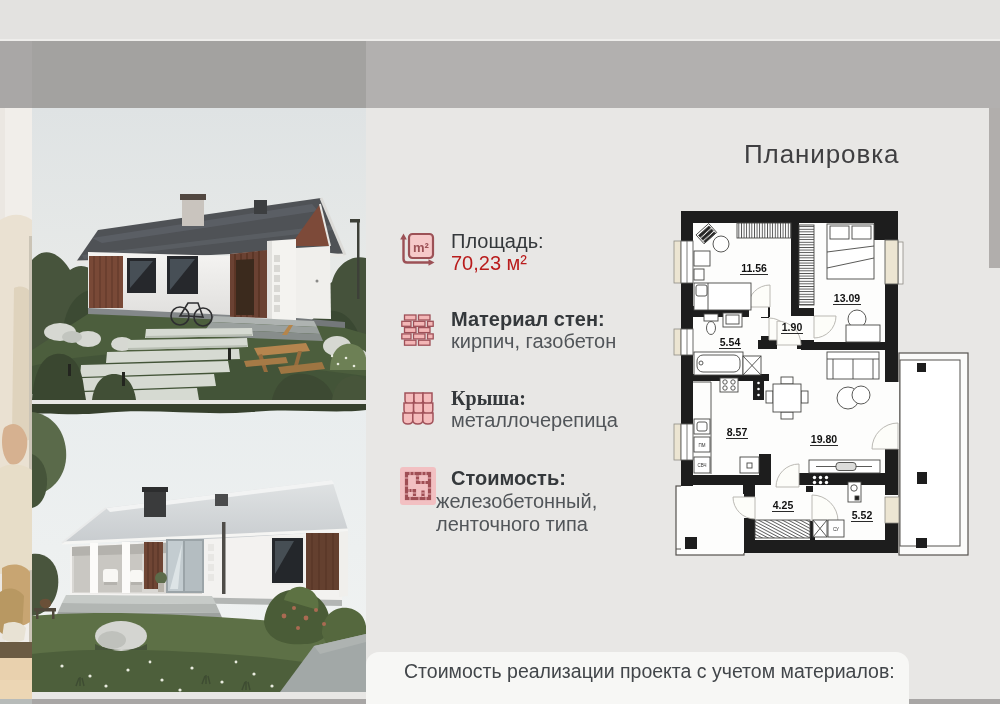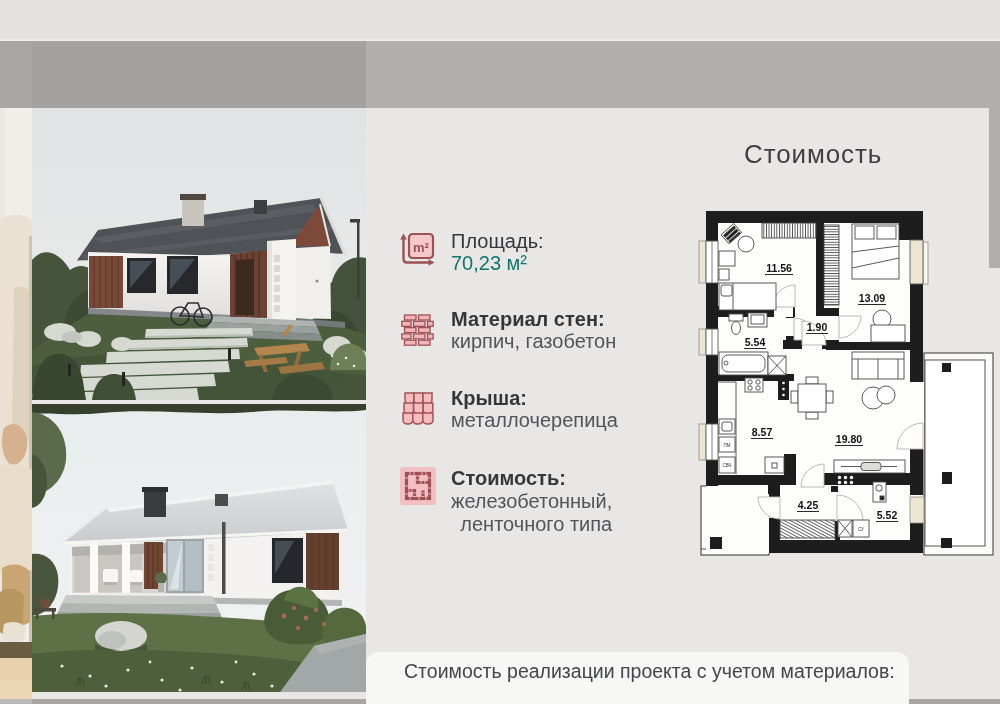--- a/index.html
+++ b/index.html
@@ -349,21 +349,21 @@
   <svg class="abs" style="left:1px;top:3px;" width="37" height="38" viewBox="0 0 37 38">
     <rect x="10" y="3" width="24" height="24" rx="3.5" fill="#f6c9c9" stroke="#9c5156" stroke-width="2.2"></rect>
     <text x="22" y="20.5" font-family="Liberation Sans,sans-serif" font-size="13" font-weight="bold" fill="#9c5156" text-anchor="middle">m²</text>
     <path d="M4.5,7.5 L4.5,28 Q4.5,31.5 8,31.5 L30,31.5" fill="none" stroke="#9c5156" stroke-width="2.4"></path>
     <path d="M1.2,8.5 L4.5,2.5 L7.8,8.5 Z" fill="#9c5156"></path>
     <path d="M29.5,28.2 L35.5,31.5 L29.5,34.8 Z" fill="#9c5156"></path>
   </svg>
 
   <div class="abs" style="left:53px;top:2px;font-size:20px;font-weight:normal;color:#34383b;">Площадь:</div>
 
-  <div class="abs" style="left:53px;top:24px;font-size:20px;color:#0f766e;">70,23 м²</div>
+  <div class="abs" style="left:53px;top:24px;font-size:20px;color:#b91c1c;">70,23 м²</div>
 
   <svg class="abs" style="left:3px;top:86px;" width="33" height="33" viewBox="0 0 33 33">
     <g stroke="#9e5058" stroke-width="1.3" fill="#f3b6b6">
       <rect x="3.5" y="1" width="11.5" height="5"></rect>
         <rect x="17.5" y="1" width="11.5" height="5"></rect>
       <rect x="0.8" y="7.3" width="9.2" height="5"></rect>
         <rect x="12.5" y="7.3" width="11.5" height="5"></rect>
         <rect x="26.5" y="7.3" width="5.7" height="5"></rect>
       <rect x="3.5" y="13.6" width="11.5" height="5"></rect>
         <rect x="17.5" y="13.6" width="11.5" height="5"></rect>
@@ -386,21 +386,21 @@
       <path d="M21,1 L30,1 L30,8 Q30,12 25.5,12 Q21,12 21,8 Z"></path>
       <path d="M2,11 L11.6,11 L11.6,18 Q11.6,22 6.8,22 Q2,22 2,18 Z"></path>
       <path d="M11.6,11 L21.2,11 L21.2,18 Q21.2,22 16.4,22 Q11.6,22 11.6,18 Z"></path>
       <path d="M21.2,11 L30.8,11 L30.8,18 Q30.8,22 26,22 Q21.2,22 21.2,18 Z"></path>
       <path d="M1,21 L10.8,21 L10.8,28 Q10.8,32 5.9,32 Q1,32 1,28 Z"></path>
       <path d="M10.8,21 L20.8,21 L20.8,28 Q20.8,32 15.8,32 Q10.8,32 10.8,28 Z"></path>
       <path d="M20.8,21 L31,21 L31,28 Q31,32 25.9,32 Q20.8,32 20.8,28 Z"></path>
     </g>
   </svg>
 
-  <div class="abs" style="left:53px;top:159px;font-size:20px;font-weight:bold;color:#34383b;">Крыша:</div>
+  <div class="abs" style="left:53px;top:159px;font-size:20px;font-weight:bold;color:#34383b;font-family:Liberation Serif, serif;">Крыша:</div>
 
   <div class="abs" style="left:53px;top:181px;font-size:20px;color:#515559;">металлочерепица</div>
 
   <svg class="abs" style="left:2px;top:238px;" width="36" height="40" viewBox="0 0 36 40">
     <rect x="0" y="1" width="36" height="38" rx="3" fill="#f2c0c2"></rect>
     <g fill="none" stroke="#a04f55" stroke-width="3.2">
       <rect x="6.5" y="7.5" width="23" height="25"></rect>
       <path d="M17.5,7.5 L17.5,16.5 L29.5,16.5"></path>
       <path d="M6.5,24.5 L14.5,24.5 L14.5,32.5"></path>
       <path d="M23,24.5 L23,32.5"></path>
@@ -427,26 +427,26 @@
         <line x1="12" y1="22.5" x2="12" y2="26.5"></line>
       <line x1="13" y1="27" x2="16.5" y2="27"></line>
         <line x1="13" y1="30.5" x2="16.5" y2="30.5"></line>
       <line x1="21.5" y1="27" x2="24.5" y2="27"></line>
         <line x1="21.5" y1="30.5" x2="24.5" y2="30.5"></line>
     </g>
   </svg>
 
   <div class="abs" style="left:53px;top:239px;font-size:20px;font-weight:bold;color:#34383b;">Стоимость:</div>
 
-  <div class="abs" style="left:53px;top:262px;font-size:20px;color:#515559;text-align:right;">железобетонный,<br>ленточного типа</div>
+  <div class="abs" style="left:38px;top:262px;font-size:20px;color:#515559;">железобетонный,<br>ленточного типа</div>
 </div>
 
-<div class="abs" style="left:744px;top:139px;width:220px;height:30px;font-size:26px;color:#3f3f41;letter-spacing:0.9px;">Стоимость</div>
-
-<div class="abs" style="left:695px;top:205px;width:302px;height:360px;text-align:center;" id="plan">
+<div class="abs" style="left:744px;top:139px;width:220px;height:30px;font-size:26px;color:#3f3f41;letter-spacing:0.9px;">Планировка</div>
+
+<div class="abs" style="left:670px;top:205px;width:302px;height:360px;text-align:center;" id="plan">
 <svg width="302" height="360" viewBox="670 205 302 360" font-family="Liberation Sans,sans-serif">
 <defs>
   <pattern id="vcomb" width="2.6" height="16" patternUnits="userSpaceOnUse">
     <rect width="2.6" height="16" fill="#fff"></rect>
           <rect x="0" width="0.9" height="16" fill="#4a4a4a"></rect>
   </pattern>
   <pattern id="hcomb" width="16" height="2.6" patternUnits="userSpaceOnUse">
     <rect width="16" height="2.6" fill="#fff"></rect>
           <rect y="0" width="16" height="0.9" fill="#4a4a4a"></rect>
   </pattern>

